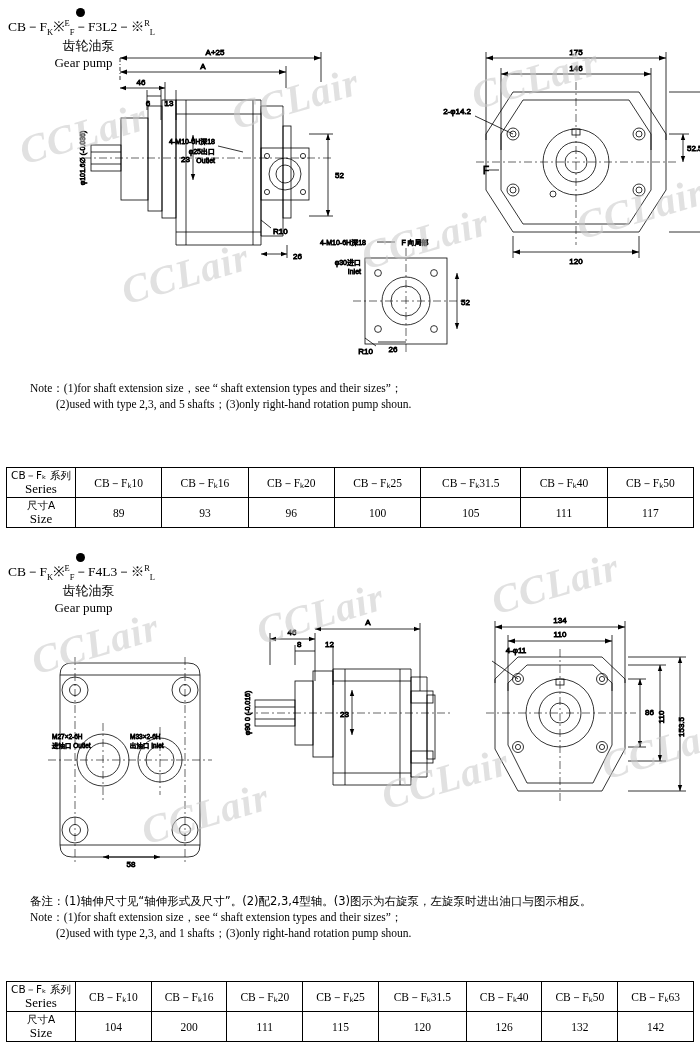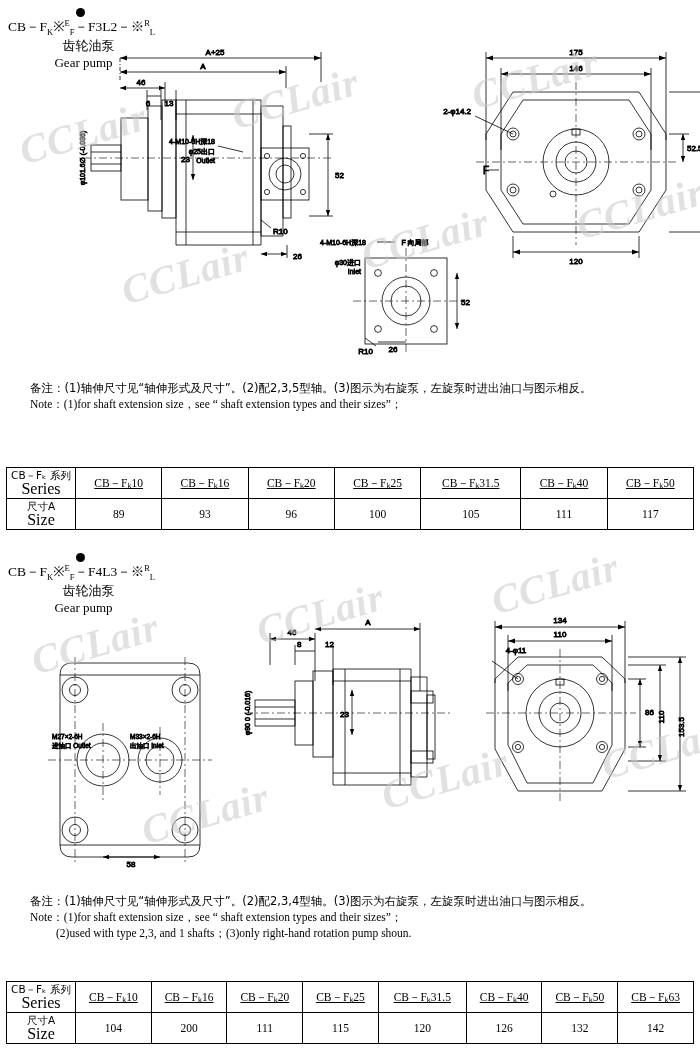--- a/index.html
+++ b/index.html
@@ -118,22 +118,22 @@
     padding: 1px 2px;
     height: 17px;
   }
   table.spec td.lbl {
     font-family: "DejaVu Sans", sans-serif;
     font-size: 10.5px;
     line-height: 13px;
     width: 64px;
   }
   .lbl .l1 { font-family: "DejaVu Sans", sans-serif; }
-  .lbl .l2 { font-family: "Liberation Serif", serif; font-size: 16px;}
-  .hdr-code { font-family: "Liberation Serif", serif; font-size: 11.5px; text-decoration: underline; }
+  .lbl .l2 { font-family: "Liberation Serif", serif; font-size: 13px;}
+  .hdr-code { font-family: "Liberation Serif", serif; font-size: 11.5px; }
 
   
   text {
     font-family: "Liberation Sans", sans-serif;
     fill: #000;
   }
 </style>
 </head>
 <body>
 
@@ -330,22 +330,22 @@
       <line x1="596" y1="206" x2="596" y2="228"></line>
       <text x="533" y="234" font-size="8" text-anchor="middle">120</text>
 
       <text x="440" y="144" font-size="10" font-family="Liberation Serif">F</text>
       <line x1="446" y1="140" x2="456" y2="140"></line>
     </g>
   </svg>
   </div>
 
   <div class="notes" style="top:380px; width:650px;">
-    <div class="line-cn">备注：(1)轴伸尺寸见“轴伸形式及尺寸”。(2)配2,3,5型轴。(3)图示为右旋泵，左旋泵时进出油口与图示相反。</div>
     <div class="line-en">Note：(1)for shaft extension size，see “ shaft extension types and their sizes”；</div>
+    <div class="line-en indent">(2)used with type 2,3, and 5 shafts；(3)only right-hand rotation pump shoun.</div>
   </div>
 
   <table class="spec" style="left:6px; top:467px; width:688px;">
     <tbody>
         <tr>
       <td class="lbl">
         <span class="l1">CB－Fₖ 系列</span><br>
         <span class="l2">Series</span>
       </td>
       <td class="hdr-code">CB－Fₖ10</td>

